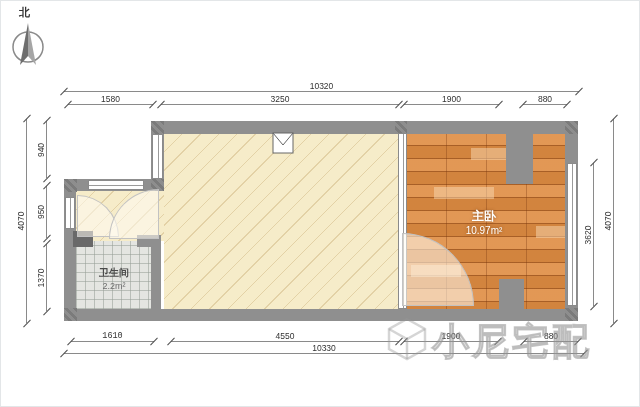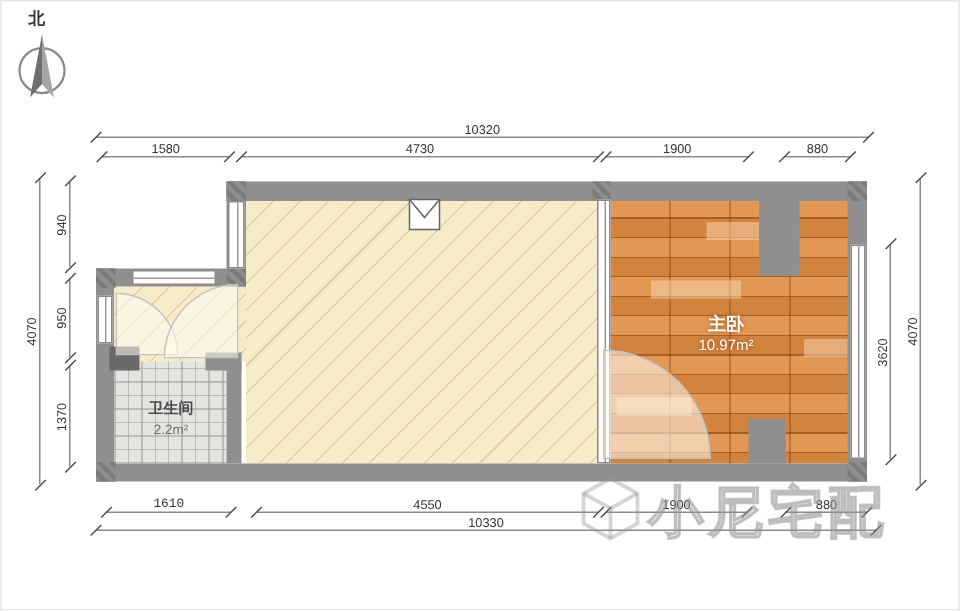--- a/index.html
+++ b/index.html
@@ -130,21 +130,21 @@
     <div class="ar" style="font-size:9px;">2.2m²</div>
   </div>
 
   <div class="hdim" style="left:63px;top:90px;width:515px;text-align:right;">
     <span class="lbl">10320</span>
     </div>
   <div class="hdim" style="left:67px;top:103px;width:85px;">
     <span class="lbl">1580</span>
     </div>
   <div class="hdim" style="left:160px;top:103px;width:238px;">
-    <span class="lbl">4730</span>
+    <span class="lbl">3250</span>
     </div>
   <div class="hdim" style="left:403px;top:103px;width:95px;">
     <span class="lbl">1900</span>
     </div>
   <div class="hdim" style="left:522px;top:103px;width:44px;">
     <span class="lbl">880</span>
     </div>
 
   <div class="hdim" style="left:70px;top:340px;width:83px;font-family:Liberation Mono, monospace;">
     <span class="lbl">1610</span>

